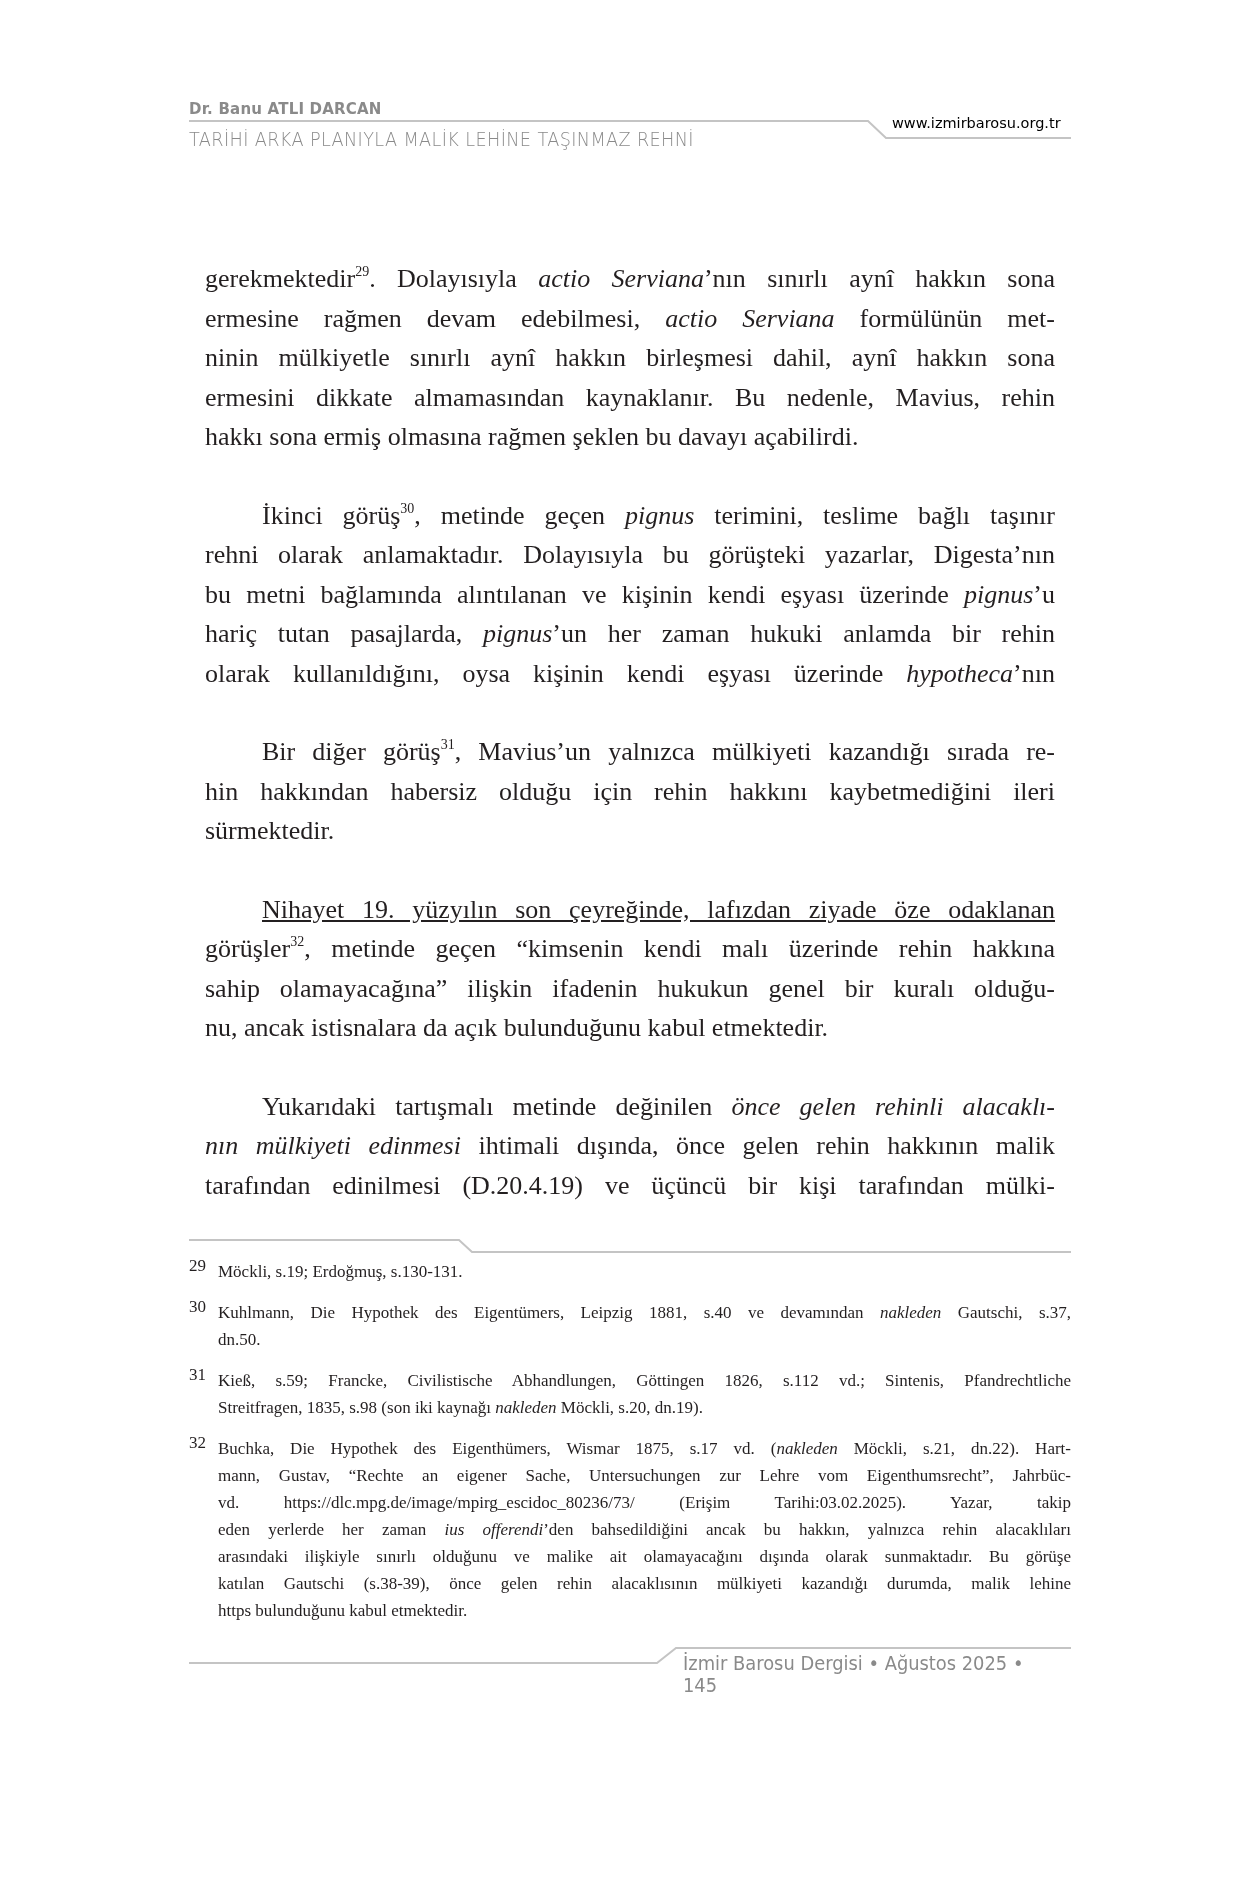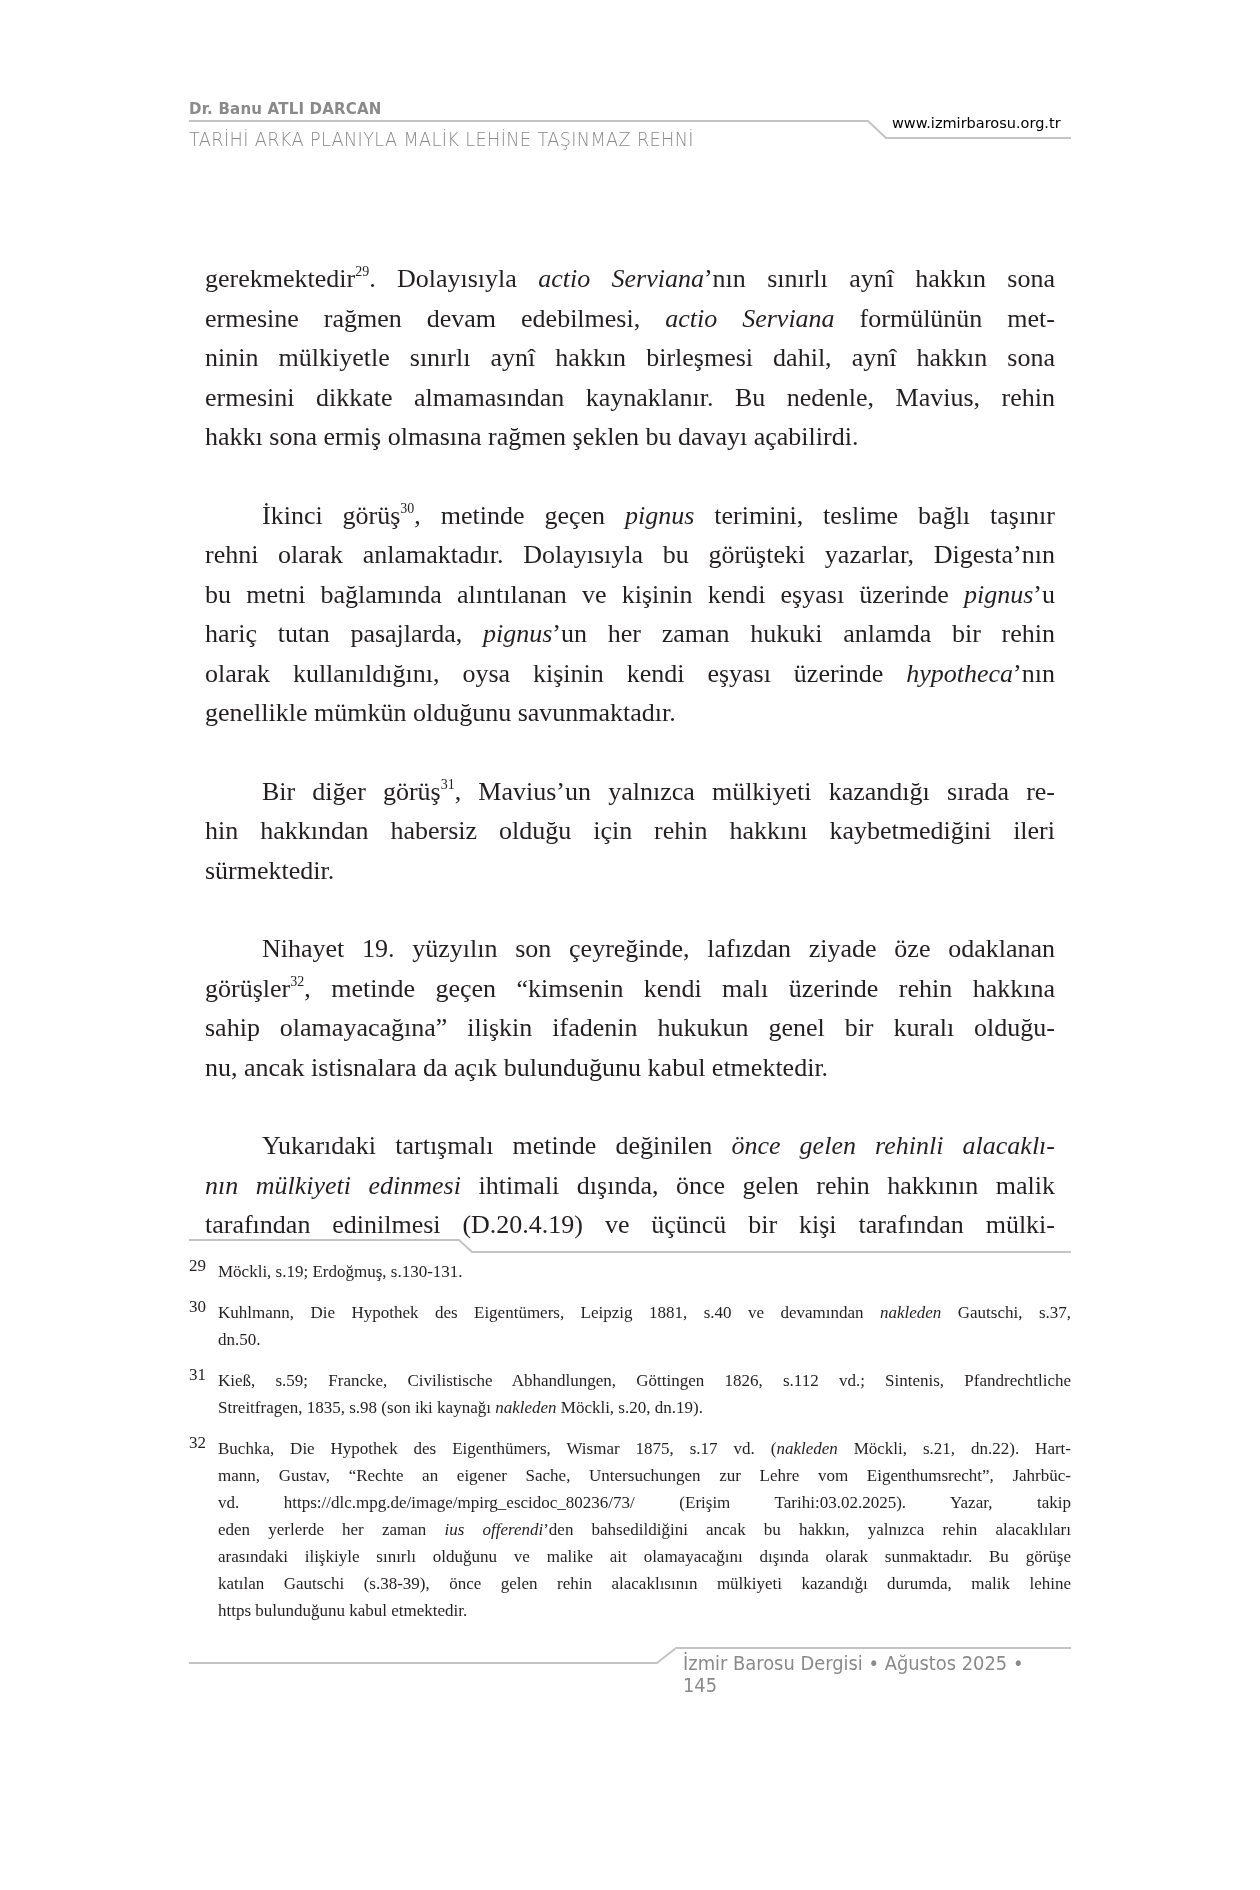--- a/index.html
+++ b/index.html
@@ -55,29 +55,28 @@
         <span class="line">ninin mülkiyetle sınırlı aynî hakkın birleşmesi dahil, aynî hakkın sona</span>
         <span class="line">ermesini dikkate almamasından kaynaklanır. Bu nedenle, Mavius, rehin</span>
         <span class="line last">hakkı sona ermiş olmasına rağmen şeklen bu davayı açabilirdi.</span>
       </p>
       <p>
         <span class="line" style="padding-left: 57px;">İkinci görüş<sup>30</sup>, metinde geçen <i>pignus</i> terimini, teslime bağlı taşınır</span>
         <span class="line">rehni olarak anlamaktadır. Dolayısıyla bu görüşteki yazarlar, Digesta’nın</span>
         <span class="line">bu metni bağlamında alıntılanan ve kişinin kendi eşyası üzerinde <i>pignus</i>’u</span>
         <span class="line">hariç tutan pasajlarda, <i>pignus</i>’un her zaman hukuki anlamda bir rehin</span>
         <span class="line">olarak kullanıldığını, oysa kişinin kendi eşyası üzerinde <i>hypotheca</i>’nın</span>
-        <span class="line last">genellikle mümkün olduğunu savunmaktadır.</span>
       </p>
       <p>
         <span class="line" style="padding-left: 57px;">Bir diğer görüş<sup>31</sup>, Mavius’un yalnızca mülkiyeti kazandığı sırada re-</span>
         <span class="line">hin hakkından habersiz olduğu için rehin hakkını kaybetmediğini ileri</span>
         <span class="line last">sürmektedir.</span>
       </p>
       <p>
-        <span class="line" style="padding-left: 57px;">Nihayet 19. yüzyılın son çeyreğinde, lafızdan ziyade öze odaklanan</span>
+        <span class="line" style="padding-left: 57px; text-decoration: underline;">Nihayet 19. yüzyılın son çeyreğinde, lafızdan ziyade öze odaklanan</span>
         <span class="line">görüşler<sup>32</sup>, metinde geçen “kimsenin kendi malı üzerinde rehin hakkına</span>
         <span class="line">sahip olamayacağına” ilişkin ifadenin hukukun genel bir kuralı olduğu-</span>
         <span class="line last">nu, ancak istisnalara da açık bulunduğunu kabul etmektedir.</span>
       </p>
       <p>
         <span class="line" style="padding-left: 57px;">Yukarıdaki tartışmalı metinde değinilen <i>önce gelen rehinli alacaklı-</i></span>
         <span class="line"><i>nın mülkiyeti edinmesi</i> ihtimali dışında, önce gelen rehin hakkının malik</span>
         <span class="line">tarafından edinilmesi (D.20.4.19) ve üçüncü bir kişi tarafından mülki-</span>
       </p>
     </div>

